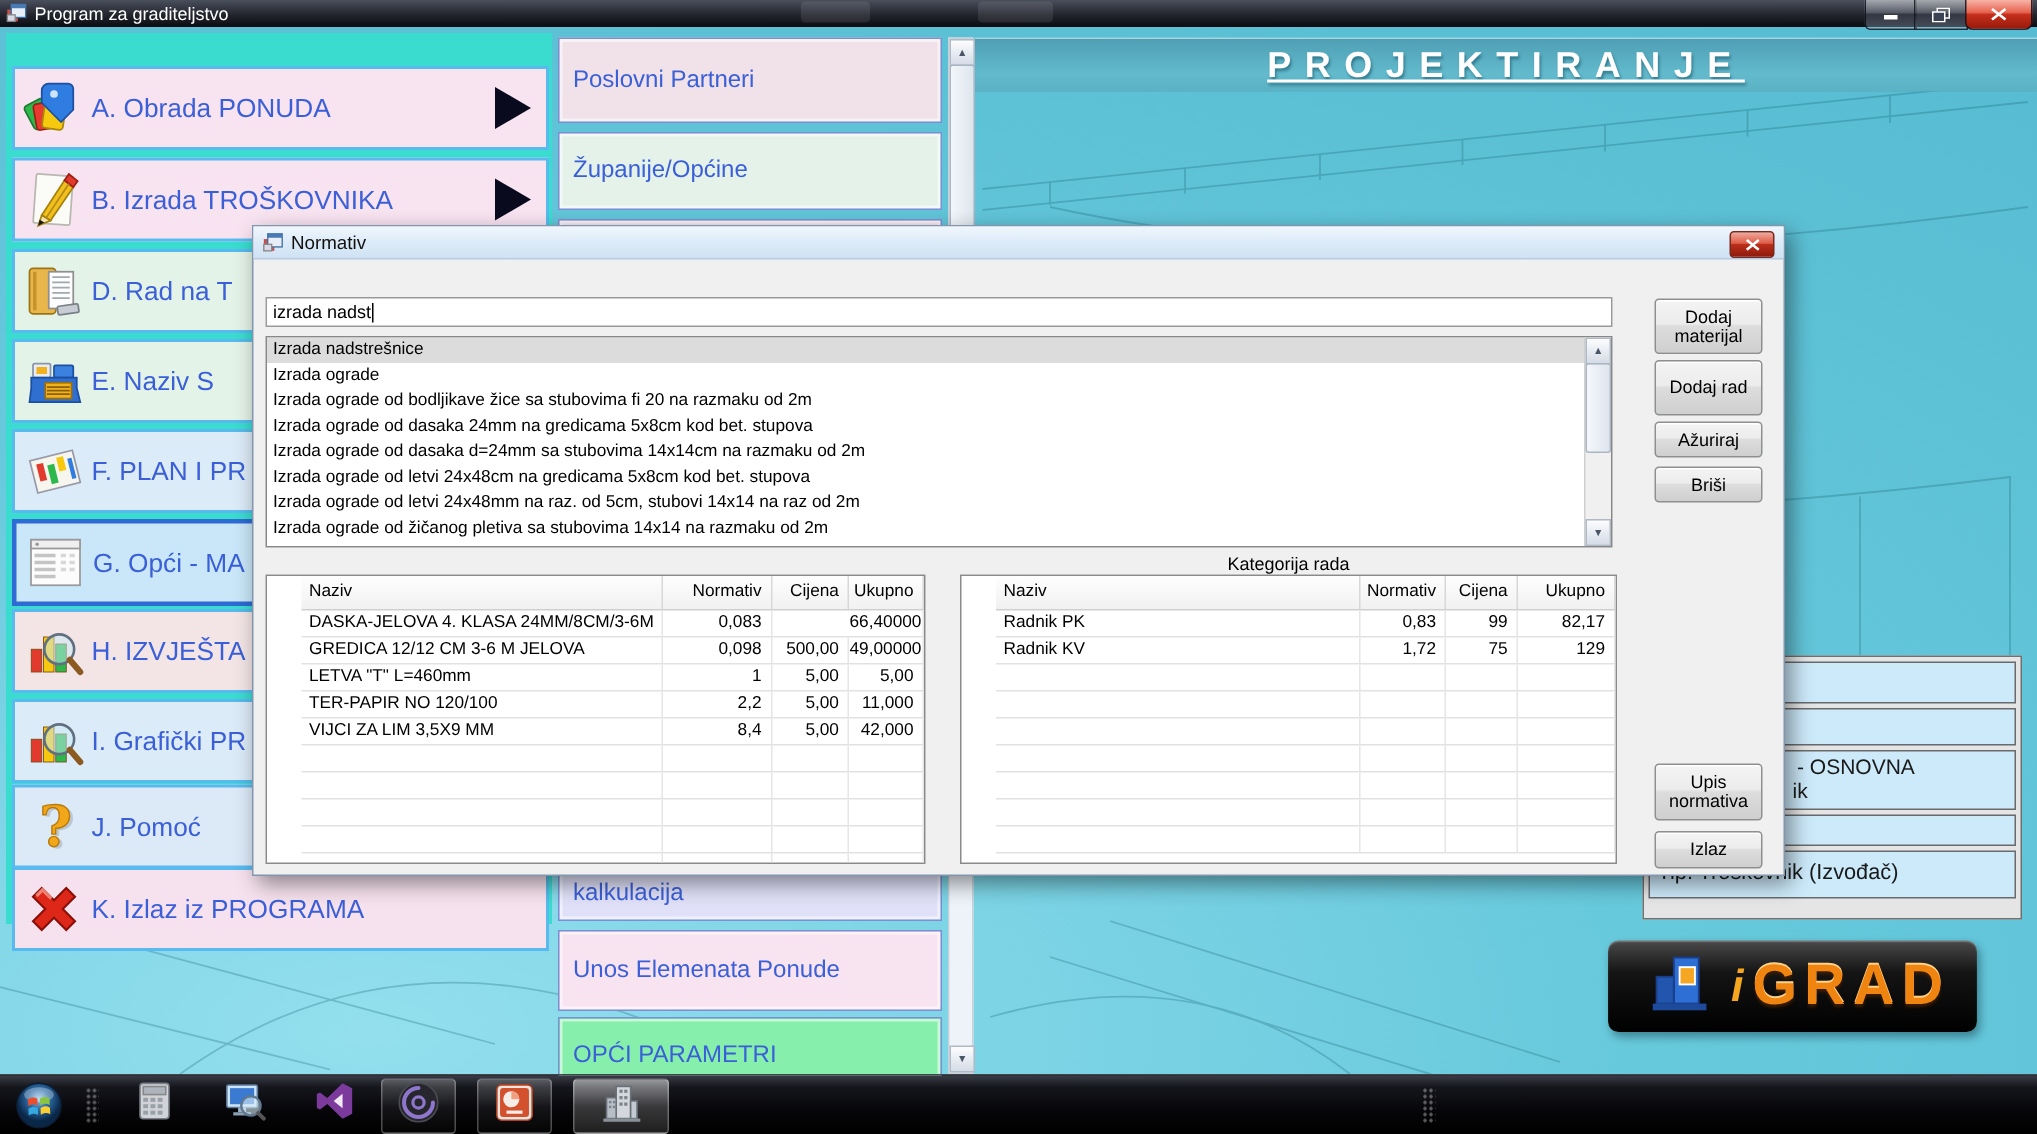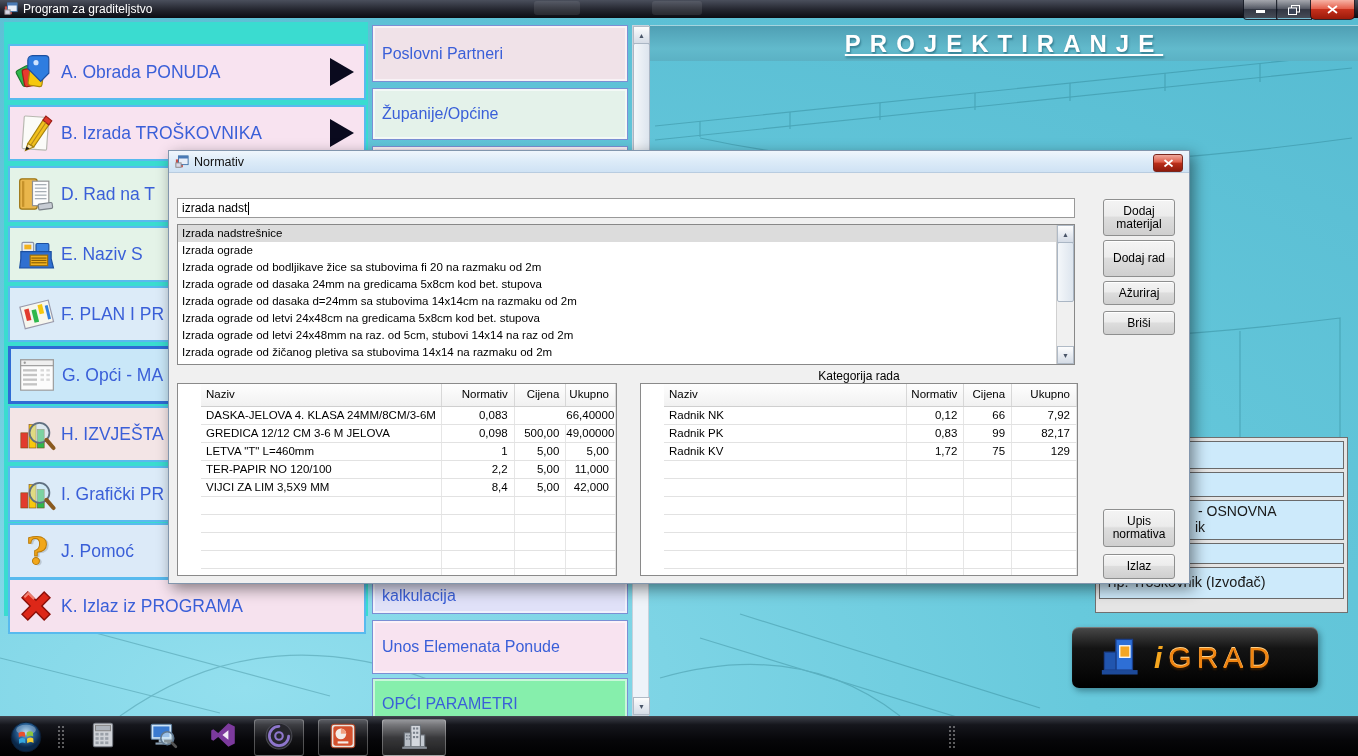--- a/index.html
+++ b/index.html
@@ -52,21 +52,21 @@
   .rpanel{position:absolute;left:1095px;top:437px;width:253px;height:176px;background:#e5e5e5;
     border:1px solid #707070;z-index:2;box-sizing:border-box;padding:3px;}
   .rrow{background:#cdeafb;border:1px solid #6a6a6a;margin-bottom:3px;
     font-size:14px;color:#1a1a1a;box-sizing:border-box;overflow:hidden;}
   
   .logo{position:absolute;left:1072px;top:627px;width:246px;height:61px;border-radius:7px;
     background:linear-gradient(#4a4a4a,#141414 35%,#000);z-index:2;
     box-shadow:inset 0 1px 1px rgba(255,255,255,.3),2px 3px 6px rgba(0,30,40,.4);
     display:flex;align-items:center;}
   .logo .ltext-i{font-style:italic;font-size:30px;color:#f6a71f;margin:0 6px 0 10px;font-weight:bold;}
-  .logo .ltext-grad{font-size:30px;font-weight:normal;letter-spacing:5px;color:#f08410;
+  .logo .ltext-grad{font-size:38px;font-weight:bold;letter-spacing:5px;color:#f08410;
     text-shadow:0 -1px 0 #ffd28a,0 2px 2px #3a1d00;}
   
   .dialog{position:absolute;left:168px;top:150px;width:1022px;height:434px;background:#f0f0f0;
     border:1px solid #8296ad;z-index:10;box-shadow:4px 5px 14px rgba(0,0,0,.45);box-sizing:border-box;}
   .dlg-title{position:absolute;left:0;top:0;width:100%;height:22px;
     background:linear-gradient(#f0f6fc,#dcebf8 50%,#cfe2f4);border-bottom:1px solid #b8cce0;
     display:flex;align-items:center;font-size:12.5px;color:#111;box-sizing:border-box;}
   .dlg-title .ticon{width:14px;height:14px;margin:0 5px 0 6px;}
   .dlg-close{position:absolute;right:6px;top:3px;width:28px;height:16px;border-radius:3px;
     background:linear-gradient(#f0a99c,#dd5b47 45%,#bb2f1b 50%,#8f1a0c);
@@ -469,26 +469,20 @@
         </div>
       </div>
 
     <div class="tbl-caption" style="left:471px;top:218px;width:438px">Kategorija rada</div>
     <div class="tbl" style="left:471px;top:232px;width:438px;height:193px" id="tblK">
         <div class="tbl-head">
           <div class="tbl-hc" style="width: 256px;">Naziv</div>
           <div class="tbl-hc num" style="width: 60px;">Normativ</div>
           <div class="tbl-hc num" style="width: 50px;">Cijena</div>
           <div class="tbl-hc num" style="width: 68px;">Ukupno</div>
-        </div>
-        <div class="tbl-row">
-          <div class="tbl-c" style="width: 256px;">Radnik NK</div>
-          <div class="tbl-c num" style="width: 60px;">0,12</div>
-          <div class="tbl-c num" style="width: 50px;">66</div>
-          <div class="tbl-c num" style="width: 68px;">7,92</div>
         </div>
         <div class="tbl-row">
           <div class="tbl-c" style="width: 256px;">Radnik PK</div>
           <div class="tbl-c num" style="width: 60px;">0,83</div>
           <div class="tbl-c num" style="width: 50px;">99</div>
           <div class="tbl-c num" style="width: 68px;">82,17</div>
         </div>
         <div class="tbl-row">
           <div class="tbl-c" style="width: 256px;">Radnik KV</div>
           <div class="tbl-c num" style="width: 60px;">1,72</div>

